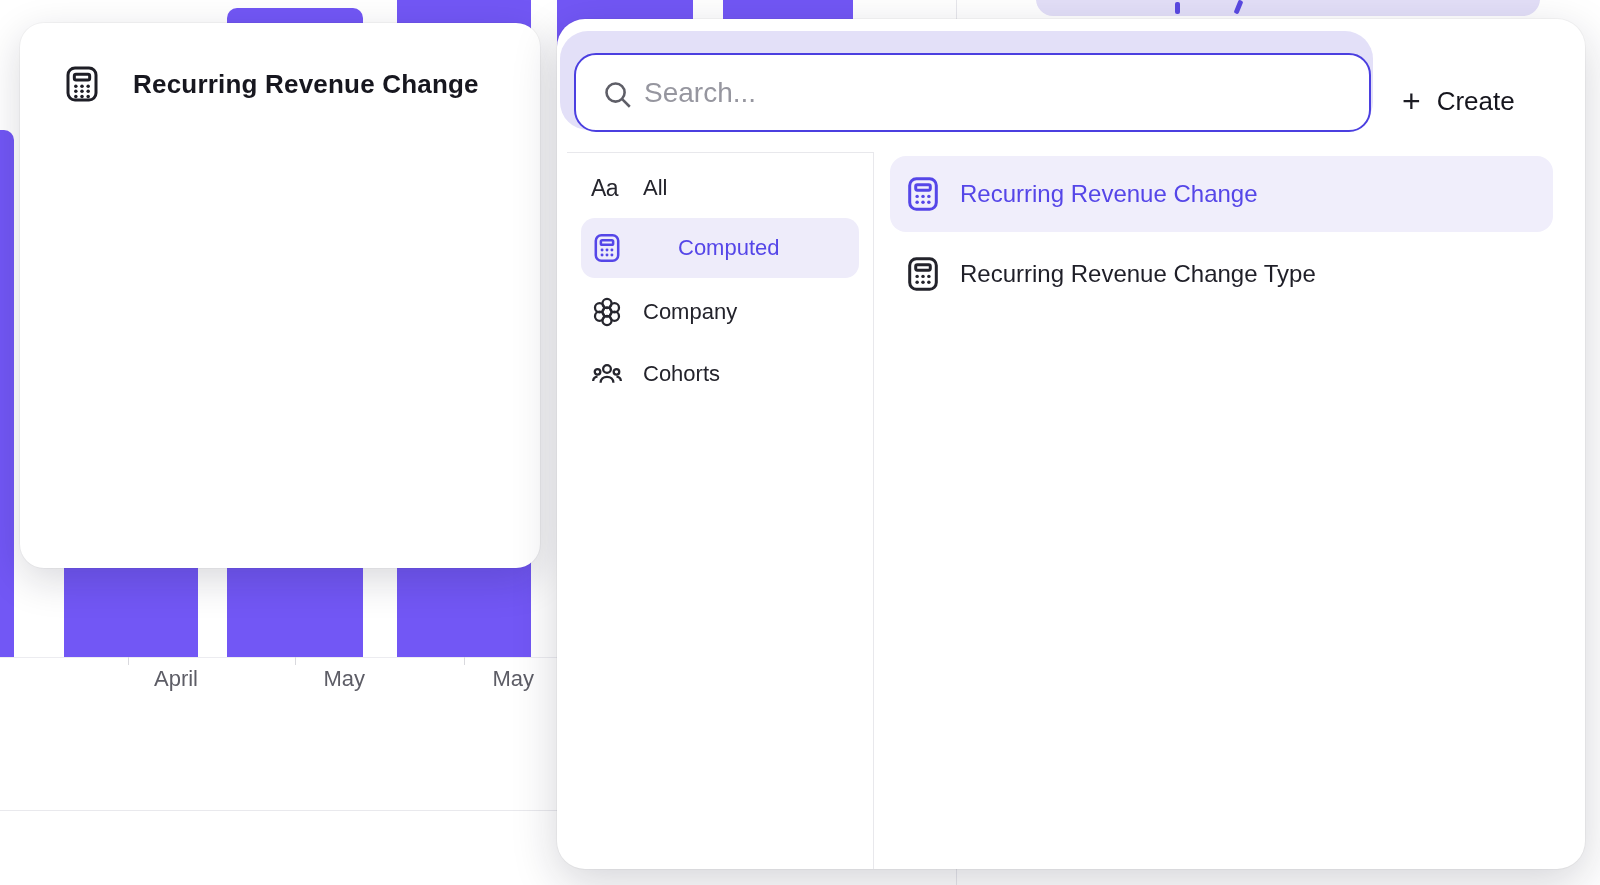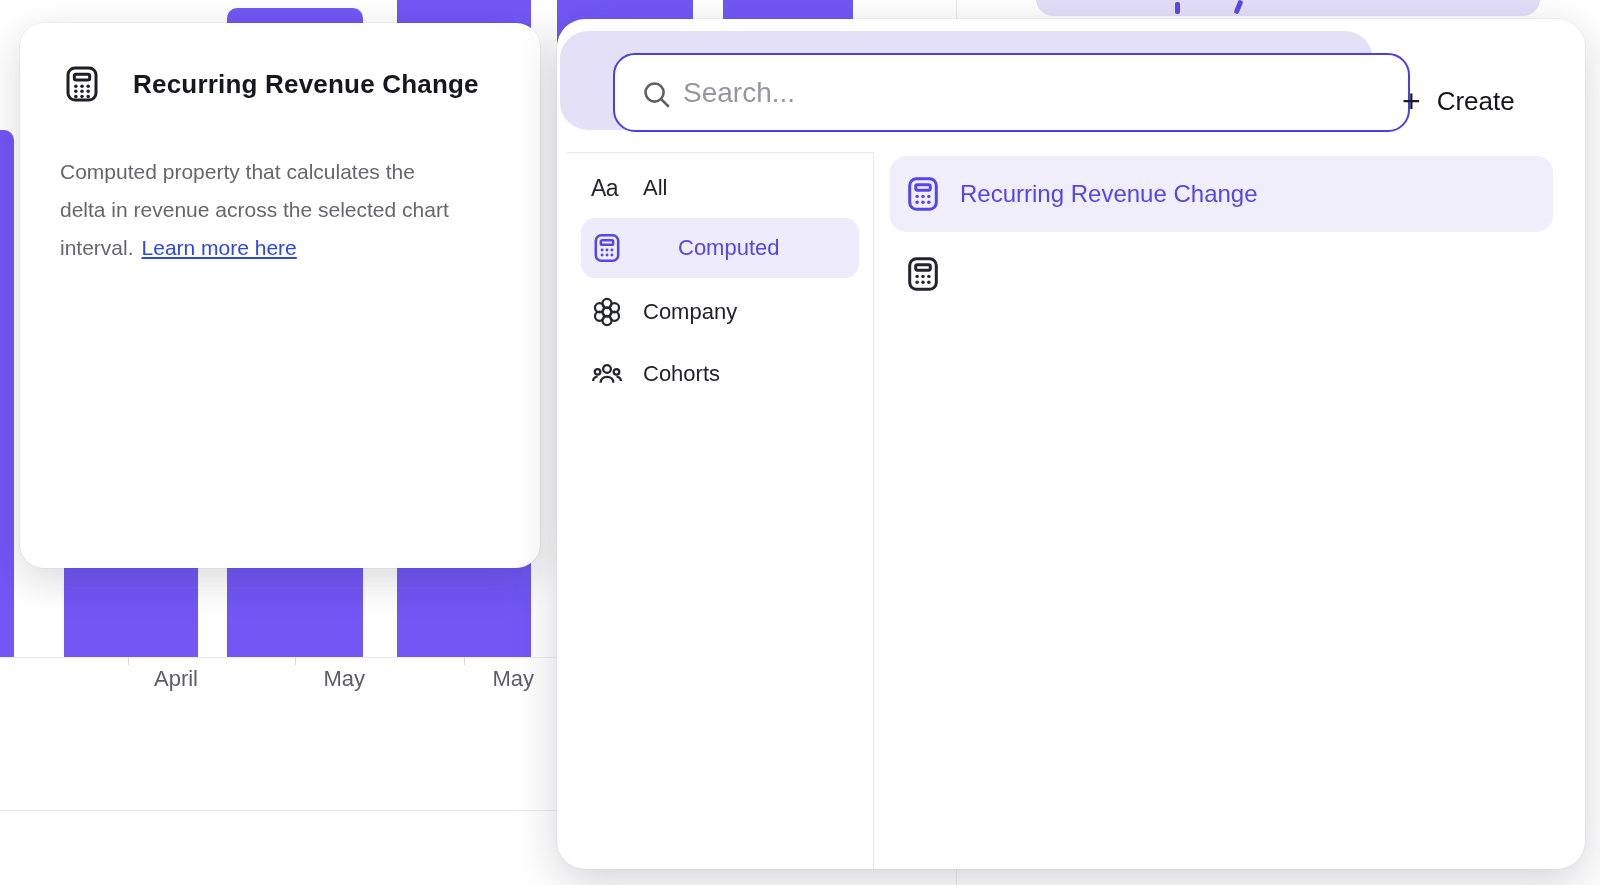--- a/index.html
+++ b/index.html
@@ -36,21 +36,21 @@
   .tt-link { color:#2d47e0; text-decoration:underline; cursor:pointer; margin-left:8px; }
 
   
   .modal { position:absolute; left:557px; top:19px; width:1028px; height:850px;
            background:#ffffff; border-radius:28px;
            box-shadow:0 14px 46px rgba(20,20,45,0.18), 0 0 0 1px rgba(0,0,0,0.03); }
 
   .search-halo { position:absolute; left:3px; top:12px; width:813px; height:99px;
                  background:#e3e0f8; border-radius:28px; }
   .search-box { position:absolute; left:14px; top:22px; width:797px; height:79px;
-                background:#ffffff; border:2px solid #4b3fe0; border-radius:22px;margin-left:39px; }
+                background:#ffffff; border:2px solid #4b3fe0; border-radius:22px; }
   .search-input { position:absolute; left:68px; top:2px; width:700px; height:71px;
                   border:none; outline:none; font-size:28px; color:#33333c;
                   font-family:"Liberation Sans", sans-serif; background:transparent; }
   .search-input::placeholder { color:#96969f; }
   .search-icon { position:absolute; left:26px; top:24px; width:31px; height:31px; color:#5e5e67; }
 
   .create-btn { position:absolute; left:845px; top:54px; width:160px; height:56px;
                 display:flex; align-items:center; gap:16px; cursor:pointer; }
   .create-plus { font-size:32px; font-weight:400; color:#1c1c24; line-height:1; }
   .create-label { font-size:26px; color:#15151d; }
@@ -119,27 +119,20 @@
         <circle cx="8.3" cy="16.4" r="1.05"></circle>
           <circle cx="12" cy="16.4" r="1.05"></circle>
           <circle cx="15.7" cy="16.4" r="1.05"></circle>
         <circle cx="8.3" cy="19.5" r="1.05"></circle>
           <circle cx="12" cy="19.5" r="1.05"></circle>
           <circle cx="15.7" cy="19.5" r="1.05"></circle>
       </g>
     </svg>
   </div>
   <div class="tt-title">Recurring Revenue Change</div>
-  <div class="tt-desc">
-    <div>Computed property that calculates the</div>
-    <div>delta in revenue across the selected chart</div>
-    <div>
-      <span>interval.</span><span class="tt-link">Learn more here</span>
-    </div>
-  </div>
 </div>
 
 <div class="modal">
 
   <div class="search-halo">
     <div class="search-box">
       <div class="search-icon">
         <svg viewBox="0 0 24 24" fill="none" stroke="currentColor" stroke-width="2">
           <circle cx="10.5" cy="10.5" r="7"></circle>
           <line x1="15.8" y1="15.8" x2="21.5" y2="21.5"></line>
@@ -237,16 +230,17 @@
         <g fill="currentColor" stroke="none">
           <circle cx="8.3" cy="13.5" r="1.1"></circle>
             <circle cx="12" cy="13.5" r="1.1"></circle>
             <circle cx="15.7" cy="13.5" r="1.1"></circle>
           <circle cx="8.3" cy="17.2" r="1.1"></circle>
             <circle cx="12" cy="17.2" r="1.1"></circle>
             <circle cx="15.7" cy="17.2" r="1.1"></circle>
         </g>
       </svg>
     </span>
+    <span class="res-label">Recurring Revenue Change Type</span>
   </div>
 
 
 </div>
 
 </body></html>

